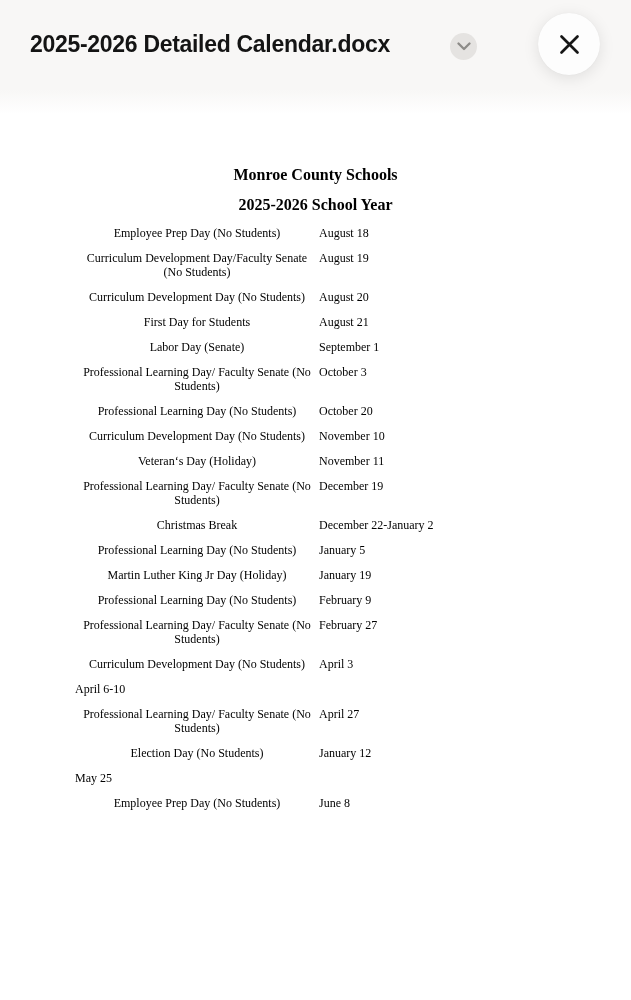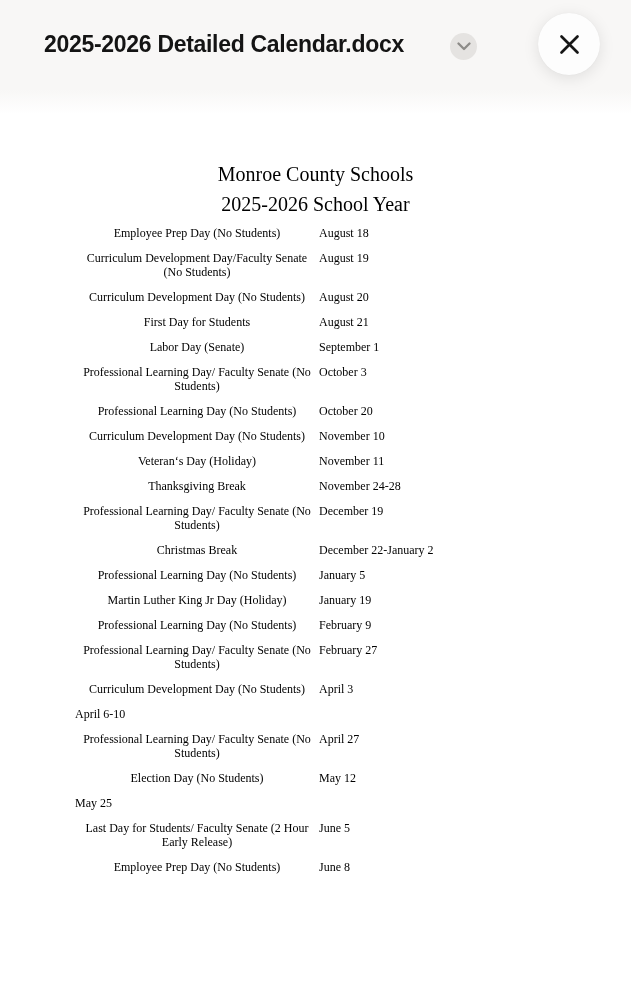--- a/index.html
+++ b/index.html
@@ -5,21 +5,21 @@
   * { margin: 0; padding: 0; box-sizing: border-box; }
   html, body { width: 631px; height: 1000px; background: #ffffff; overflow: hidden; }
   body { font-family: "Liberation Sans", sans-serif; position: relative; }
 
   
   .viewer-header {
     position: absolute; top: 0; left: 0; width: 631px; height: 116px;
     background: linear-gradient(to bottom, #f8f7f6 0px, #f8f7f6 90px, #ffffff 114px);
   }
   .doc-title {
-    position: absolute; left: 44px; top: 30px;
+    position: absolute; left: 30px; top: 30px;
     font-size: 23px; line-height: 29px; font-weight: 700;
     color: #141414; letter-spacing: -0.3px; white-space: nowrap;
   }
   .chevron-btn {
     position: absolute; left: 450px; top: 33px; width: 27px; height: 27px;
     border-radius: 50%; background: #e5e3e1; border: none;
     display: flex; align-items: center; justify-content: center; cursor: pointer; padding: 0;
   }
   .close-btn {
     position: absolute; left: 538px; top: 13px; width: 62px; height: 62px;
@@ -28,21 +28,21 @@
     display: flex; align-items: center; justify-content: center; cursor: pointer; padding: 0;
   }
 
   
   .doc-page {
     position: absolute; top: 0; left: 0; width: 631px; height: 1000px;
     font-family: "Liberation Serif", "DejaVu Serif", serif; color: #000000;
   }
   .doc-h1, .doc-h2 {
     position: absolute; left: 0; width: 631px; text-align: center;
-    font-weight: 400; font-size: 20px; line-height: 19px;
+    font-weight: 700; font-size: 16px; line-height: 19px;
   }
   .doc-h1 { top: 165px; }
   .doc-h2 { top: 195px; }
 
   .doc-table {
     position: absolute; top: 226px; left: 75px; width: 362px;
     font-size: 12px; line-height: 14px;
   }
   .doc-row { display: flex; align-items: flex-start; margin-bottom: 11px; }
   .event-cell {
@@ -119,26 +119,20 @@
         </div>
   </div>
 
   <div class="doc-row">
     <div class="event-cell">Veteran‘s Day (Holiday)</div>
     <div class="date-cell">
           <span>November 11</span>
         </div>
   </div>
 
-  <div class="doc-row">
-    <div class="event-cell">Thanksgiving Break</div>
-    <div class="date-cell">
-          <span>November 24-28</span>
-        </div>
-  </div>
 
   <div class="doc-row">
     <div class="event-cell">Professional Learning Day/ Faculty Senate (No
 Students)</div>
     <div class="date-cell">
           <span>December 19</span>
         </div>
   </div>
 
   <div class="doc-row">
@@ -194,37 +188,30 @@
     <div class="event-cell">Professional Learning Day/ Faculty Senate (No
 Students)</div>
     <div class="date-cell">
           <span>April 27</span>
         </div>
   </div>
 
   <div class="doc-row">
     <div class="event-cell">Election Day (No Students)</div>
     <div class="date-cell">
-          <span>May 12</span>
+          <span>January 12</span>
         </div>
   </div>
 
   <div class="doc-row">
     <div class="date-cell">
           <span>May 25</span>
         </div>
   </div>
 
-  <div class="doc-row">
-    <div class="event-cell">Last Day for Students/ Faculty Senate (2 Hour
-Early Release)</div>
-    <div class="date-cell">
-          <span>June 5</span>
-        </div>
-  </div>
 
   <div class="doc-row">
     <div class="event-cell">Employee Prep Day (No Students)</div>
     <div class="date-cell">
           <span>June 8</span>
         </div>
   </div>
 
 </div>
 </div>

